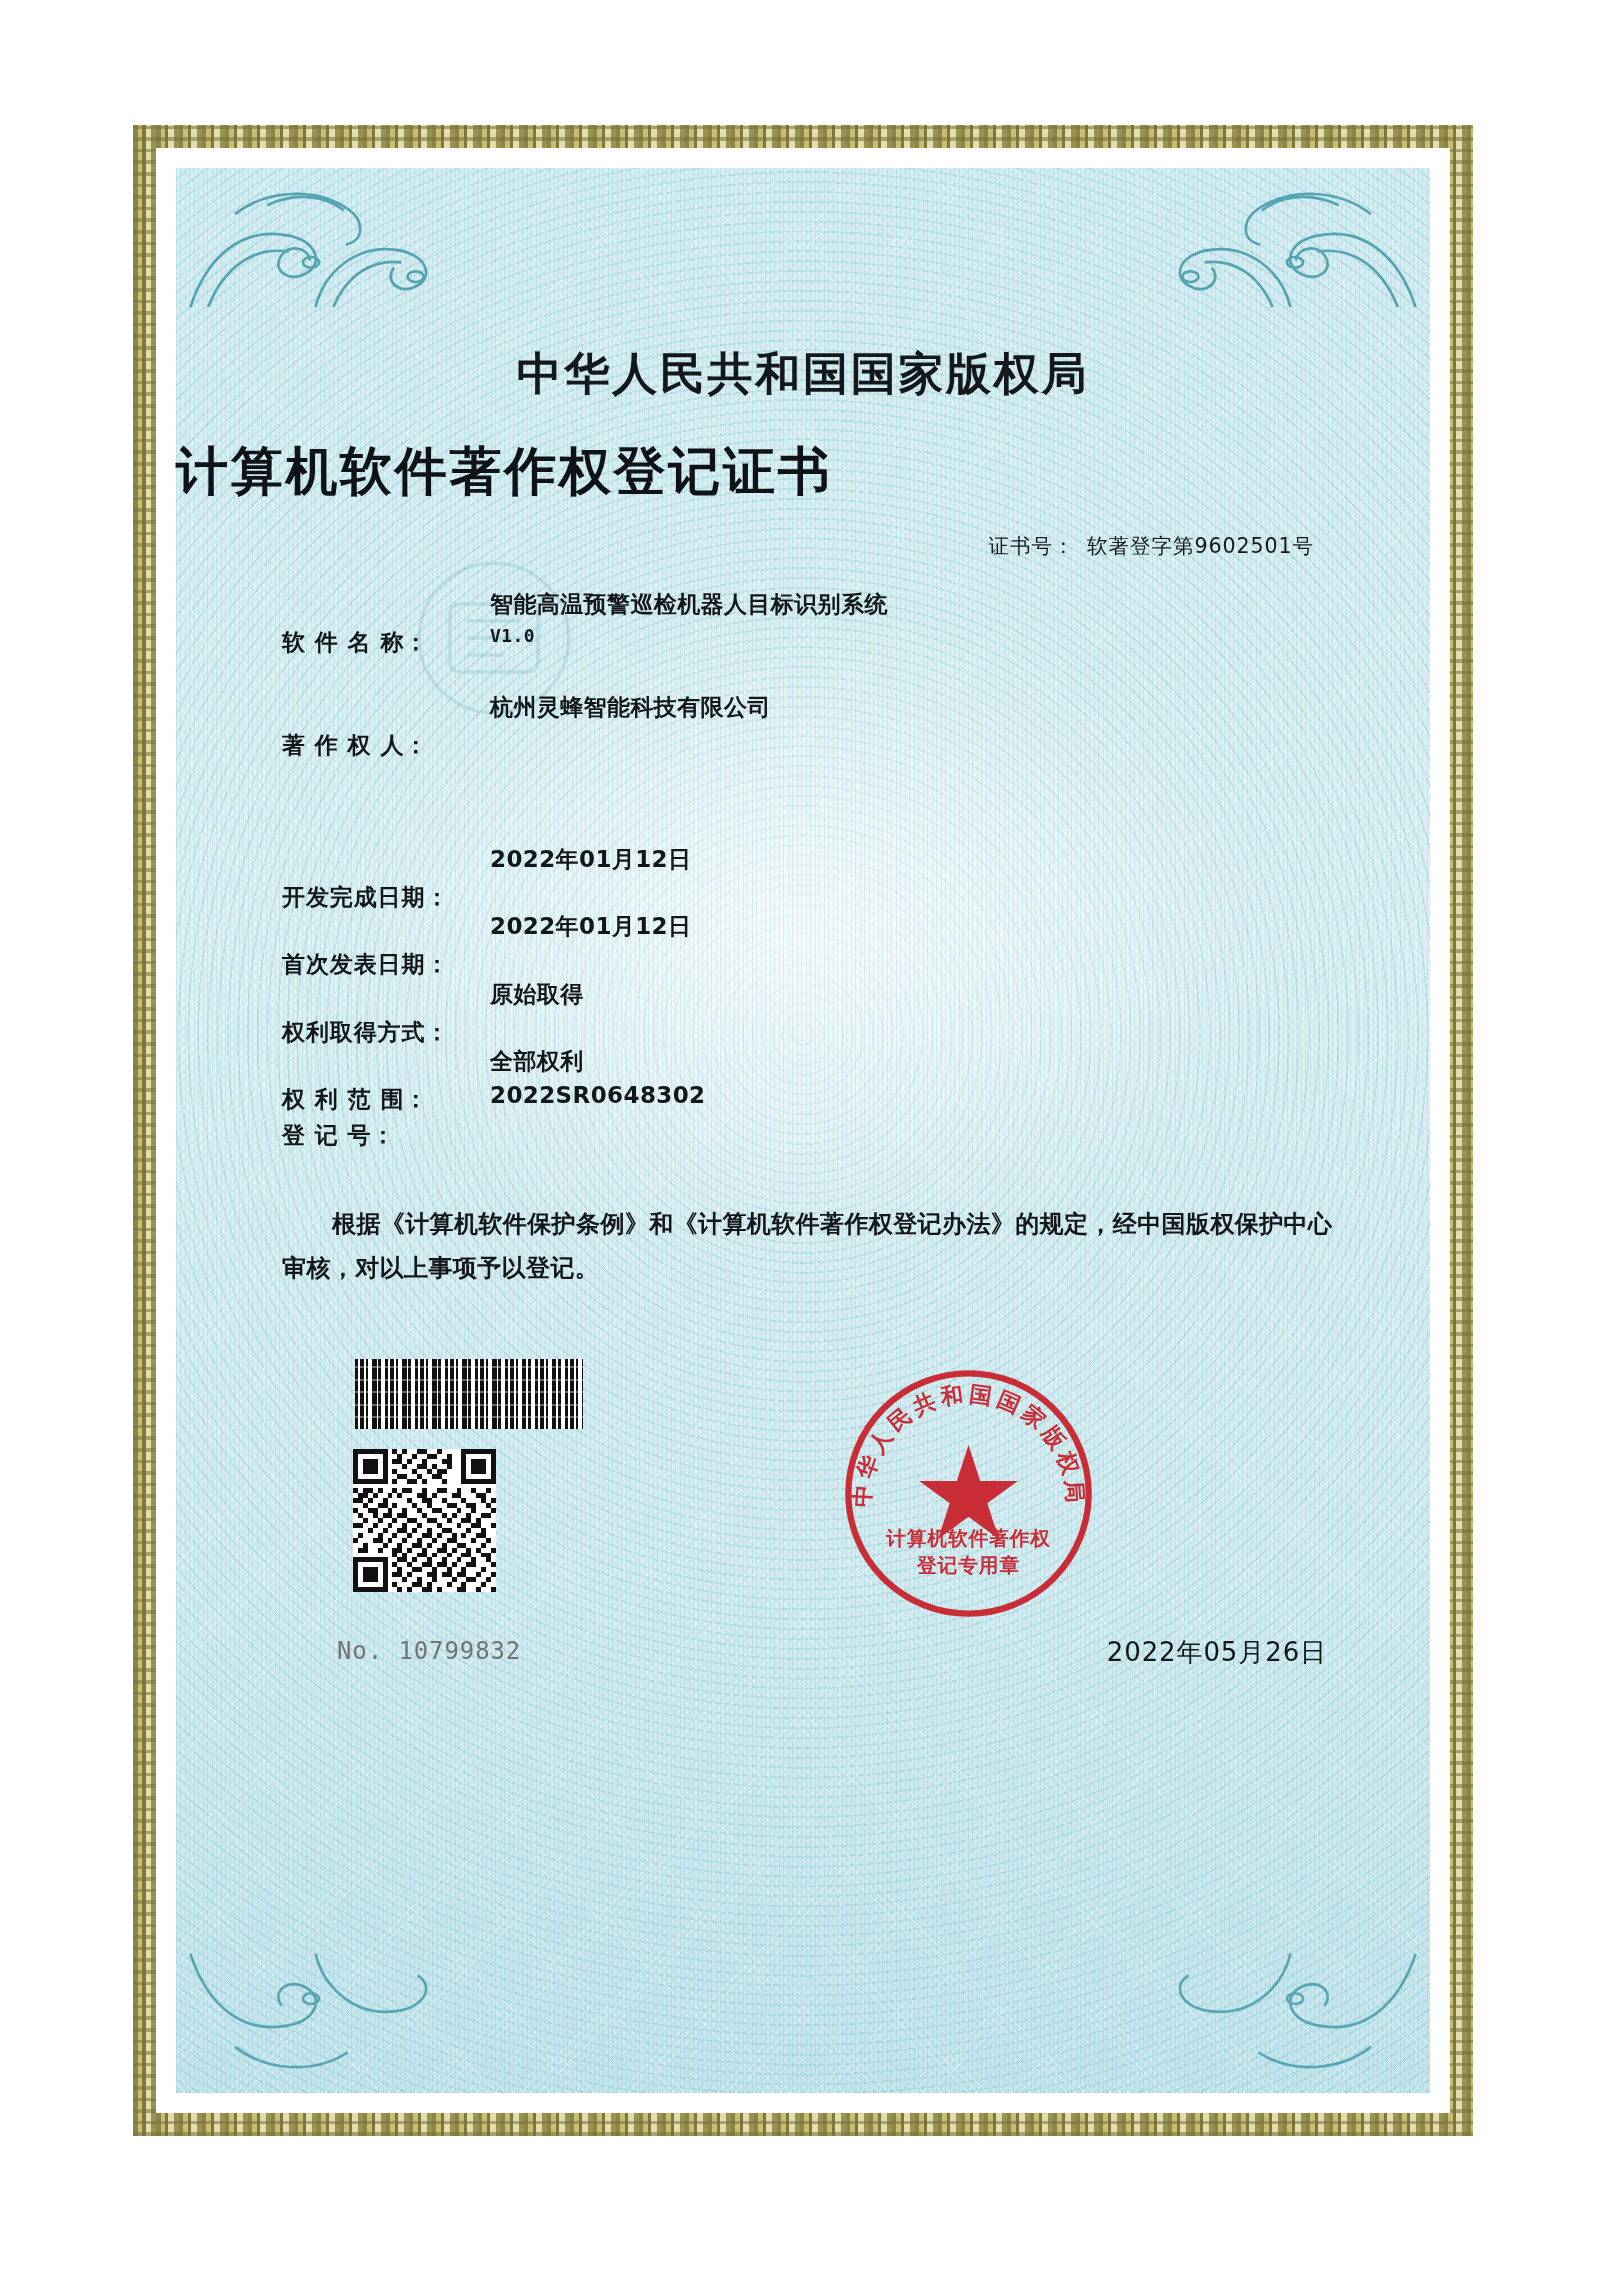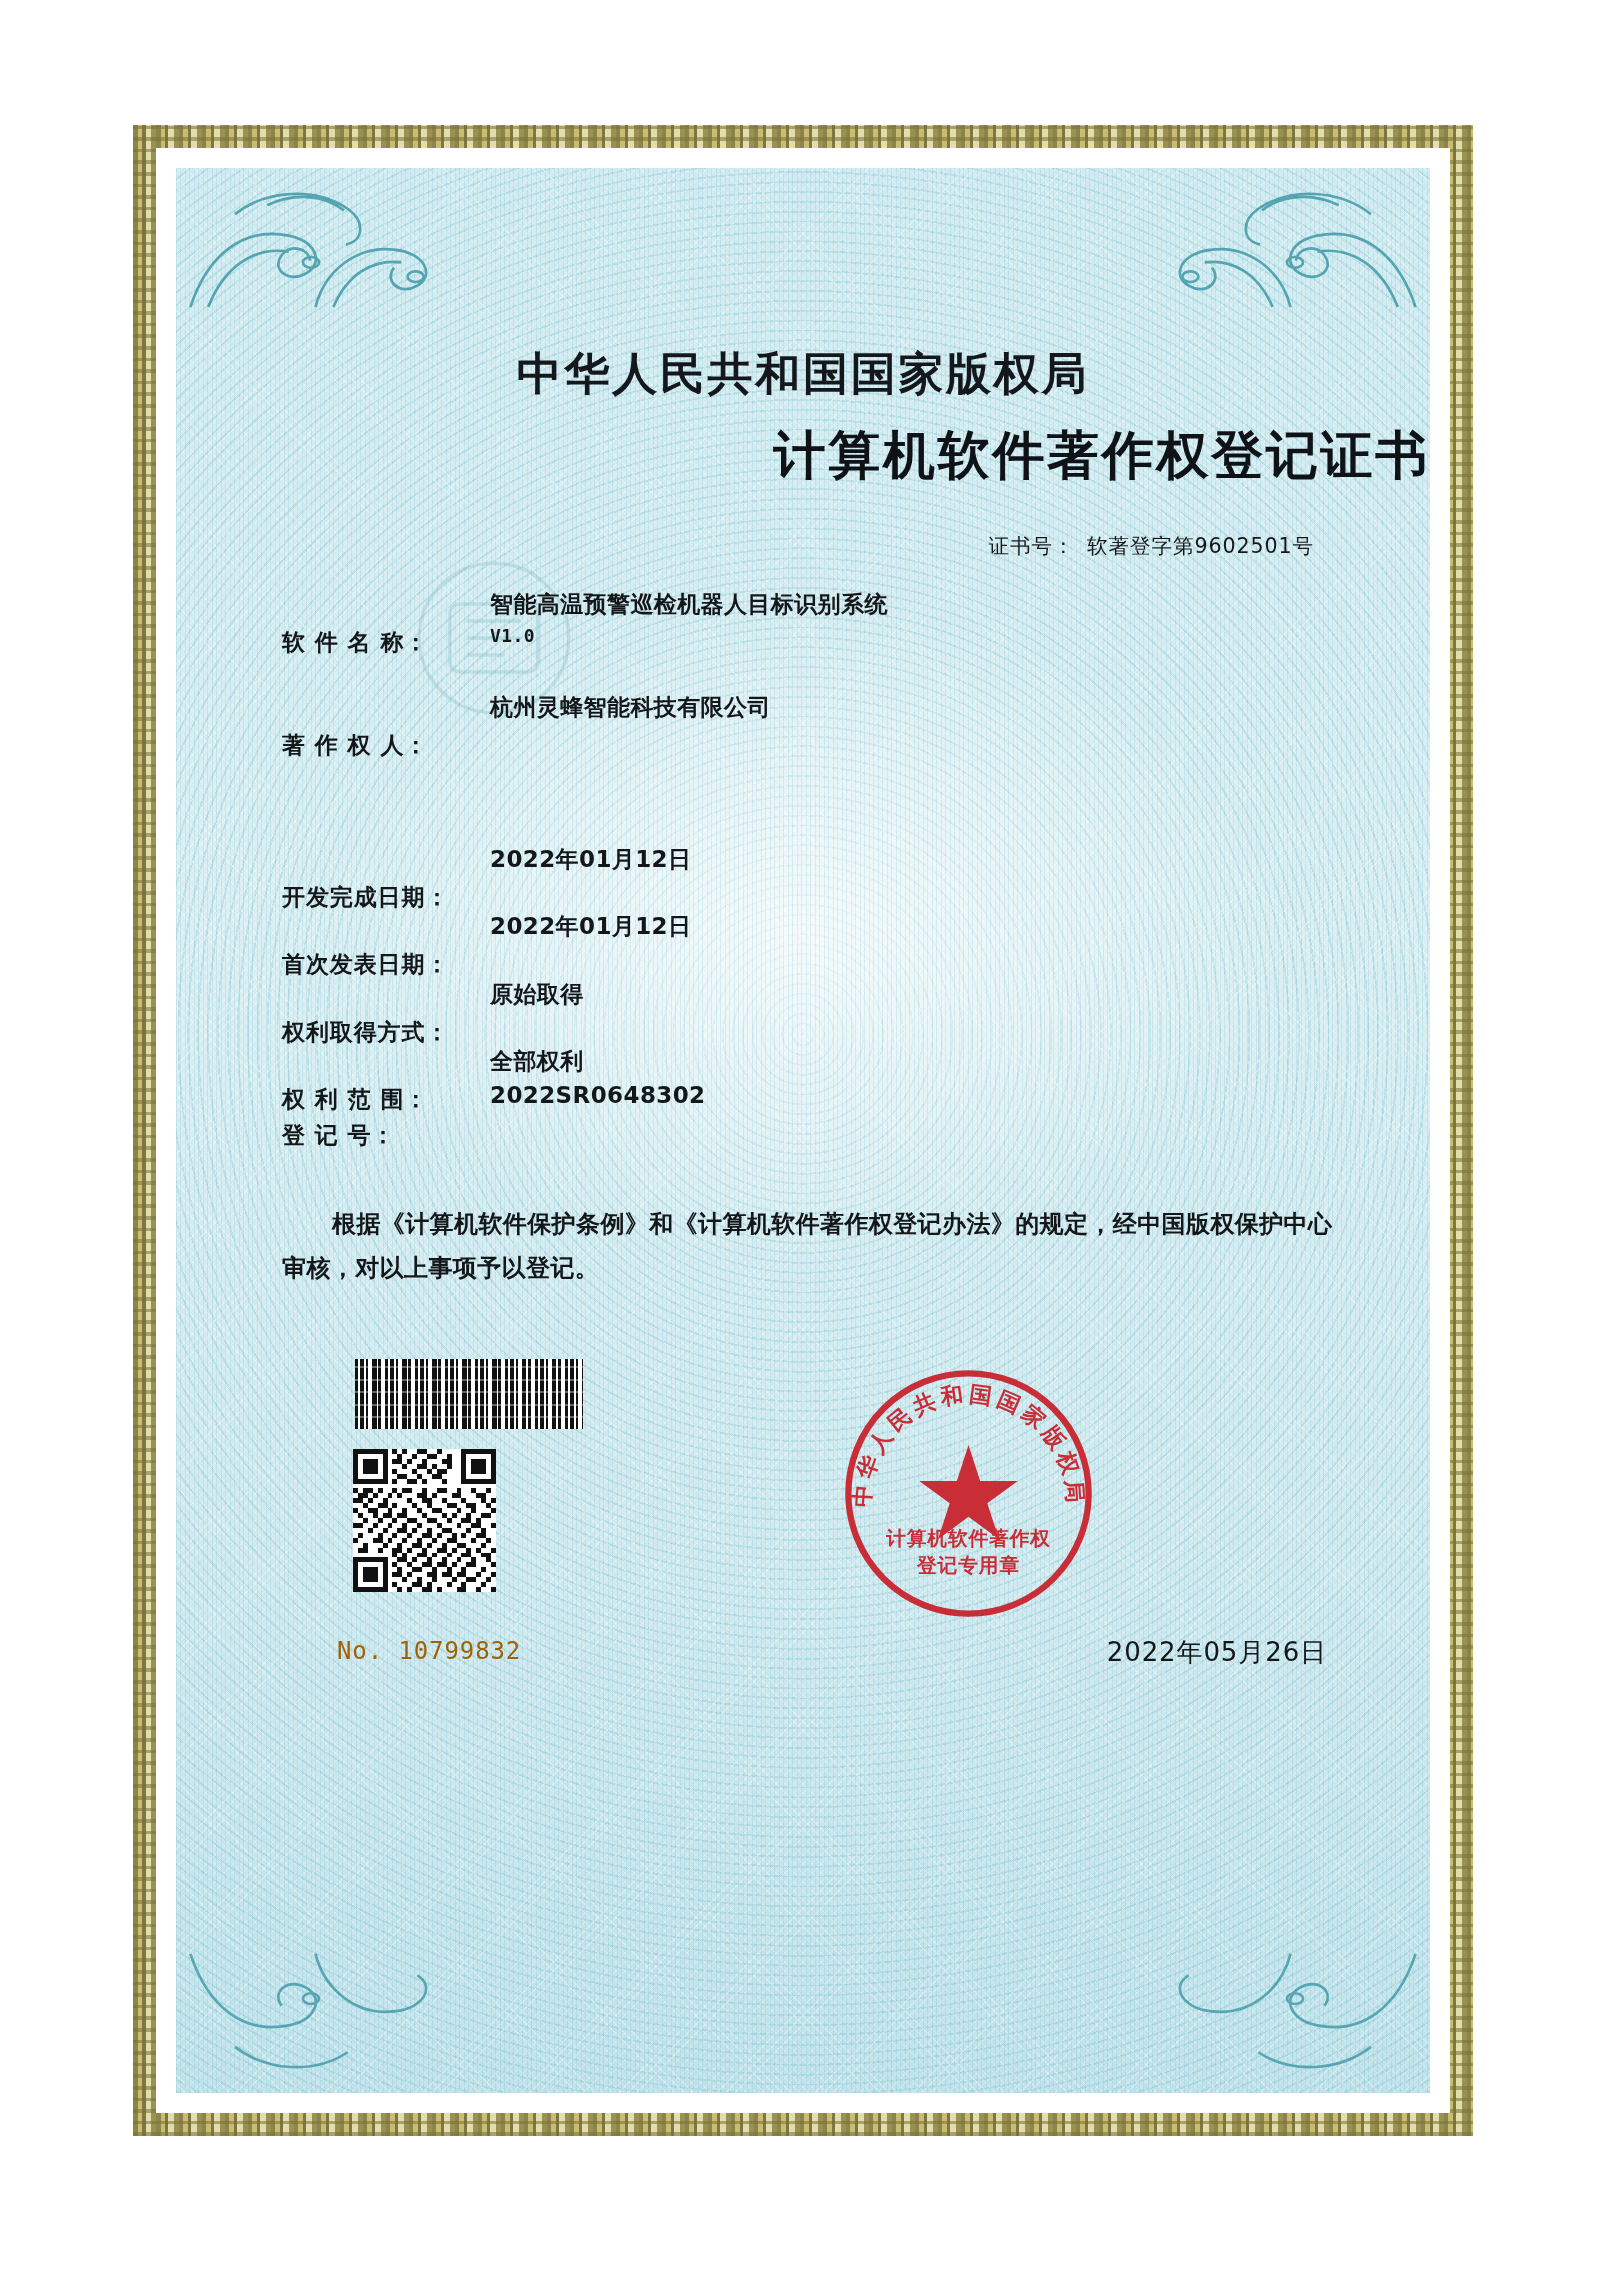--- a/index.html
+++ b/index.html
@@ -129,23 +129,23 @@
     width: 100%;
     text-align: center;
     font-family: "DejaVu Serif", "Liberation Serif", serif;
     font-weight: 700;
     font-size: 45px;
     letter-spacing: 2.7px;
     color: #14181c;
   }
   .title-main {
     position: absolute;
-    top: 253px;
+    top: 269px;
     width: 100%;
-    text-align: right;
+    text-align: left;
     font-family: "DejaVu Serif", "Liberation Serif", serif;
     font-weight: 700;
     font-size: 52px;
     letter-spacing: 2.7px;
     color: #0f1317;
   }
 
   .cert-no {
     position: absolute;
     top: 364px;
@@ -237,21 +237,21 @@
     height: 143px;
     background:#fff;
   }
 
   .serial-no {
     position: absolute;
     left: 161px;
     top: 1469px;
     font-family: "DejaVu Sans Mono", "Liberation Mono", monospace;
     font-size: 24px;
-    color: #a16207;
+    color: #737373;
     letter-spacing: 0.9px;
   }
   .issue-date {
     position: absolute;
     right: 103px;
     top: 1467px;
     font-family: "DejaVu Sans", "Liberation Sans", sans-serif;
     font-size: 26px;
     color: #14171a;
     letter-spacing: 0.9px;

